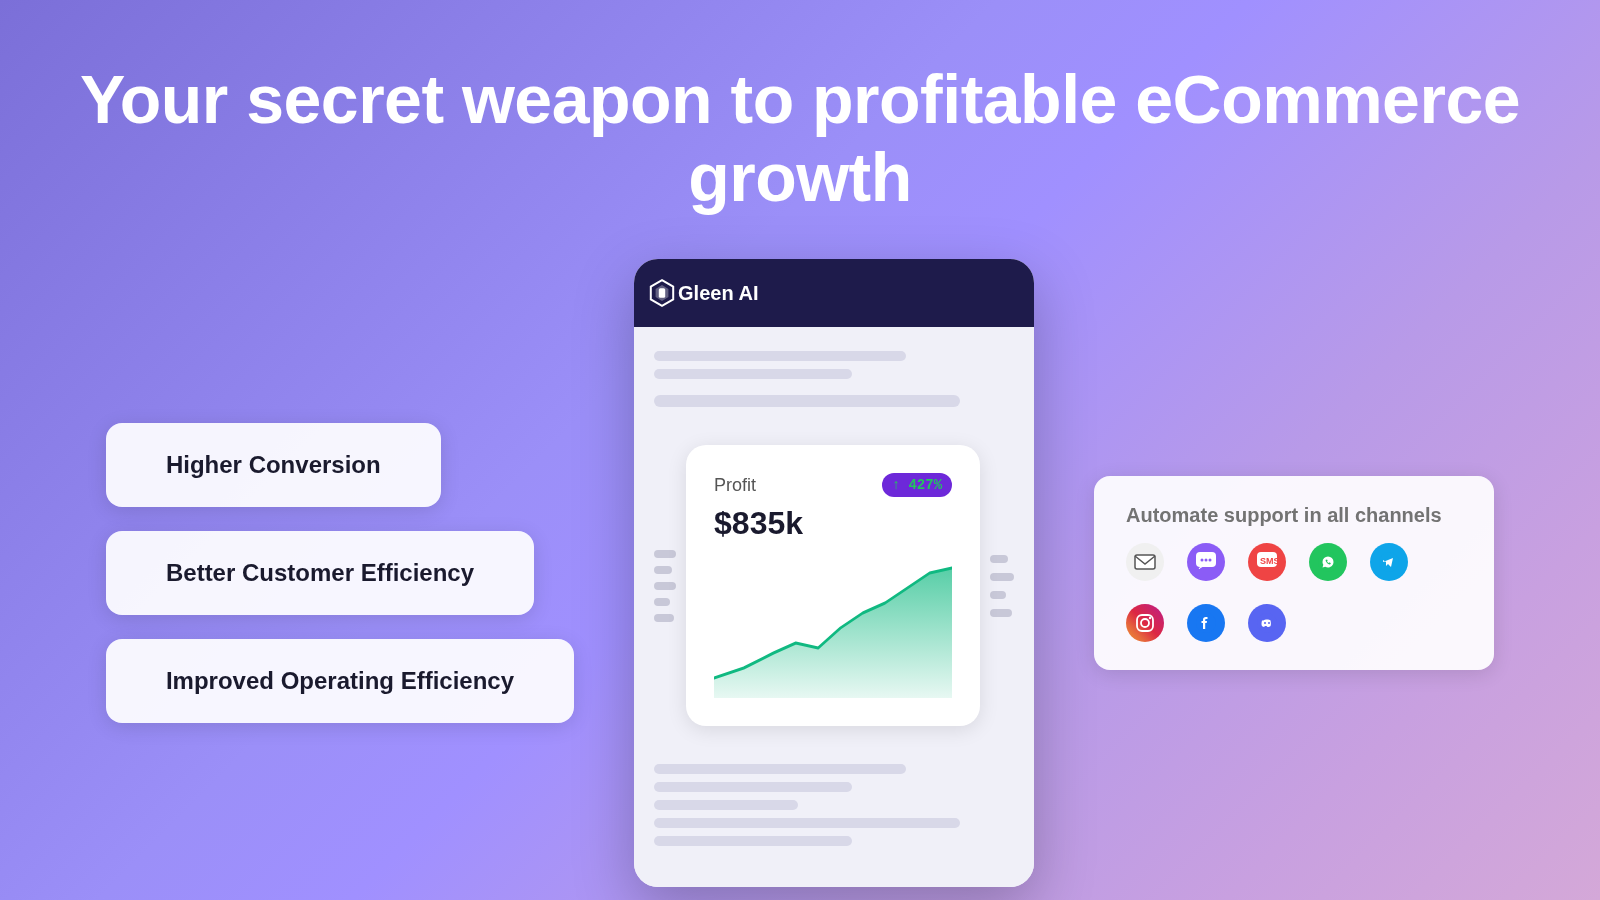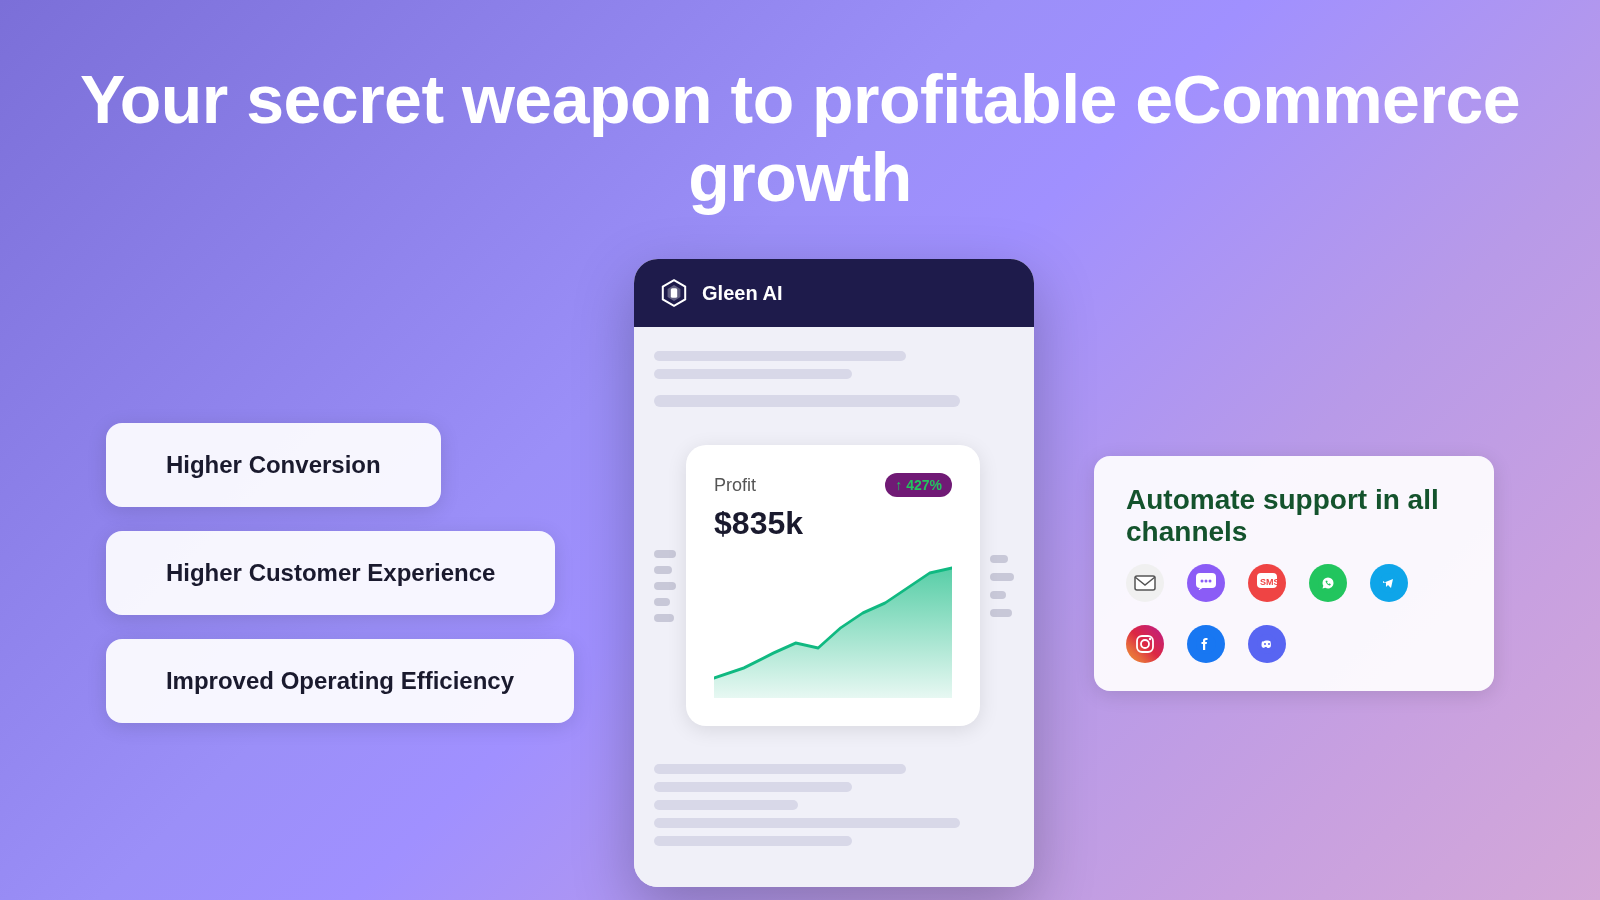--- a/index.html
+++ b/index.html
@@ -65,24 +65,23 @@
       width: 400px;
       background: #f8f8ff;
       border-radius: 24px;
       overflow: hidden;
       box-shadow: 0 20px 60px rgba(0,0,0,0.25);
       flex-shrink: 0;
     }
 
     .phone-header {
       background: #1e1b4b;
-      padding: 18px 24px;
-      display: flex;
-      align-items: center;
-      gap: 12px;
+      padding: 18px 12px;
+      display: flex;
+      align-items: center;
     }
 
     .gleen-logo {
       width: 32px;
       height: 32px;
       flex-shrink: 0;
     }
 
     .phone-header-title {
       color: #ffffff;
@@ -128,29 +127,30 @@
       margin-bottom: 8px;
     }
 
     .profit-label {
       font-size: 18px;
       color: #555;
       font-weight: 500;
     }
 
     .profit-badge {
-      background: #701a75;
+      background: #6d28d9;
       color: #22c55e;
       font-size: 14px;
       font-weight: 600;
       padding: 4px 10px;
       border-radius: 20px;
       display: flex;
       align-items: center;
       gap: 3px;
+      font-family: Liberation Mono, monospace;
     }
 
     .profit-value {
       font-size: 32px;
       font-weight: 800;
       color: #1a1a2e;
       margin-bottom: 16px;
     }
 
     
@@ -171,23 +171,23 @@
     .right-card {
       background: rgba(255, 255, 255, 0.92);
       border-radius: 16px;
       padding: 28px 32px;
       box-shadow: 0 4px 20px rgba(0,0,0,0.12);
       min-width: 380px;
       max-width: 400px;
     }
 
     .right-card-title {
-      font-size: 28px;
+      font-size: 20px;
       font-weight: 600;
-      color: #14532d;
+      color: #737373;
       margin-bottom: 16px;
     }
 
     .channel-icons {
       display: flex;
       gap: 23px;
       align-items: center;
       flex-wrap: wrap;
     }
 
@@ -221,21 +221,21 @@
 
 <h1 class="page-title">Your secret weapon to profitable eCommerce growth</h1>
 
 <div class="main-content">
 
   <div class="left-cards">
     <div class="feature-card">
       <span>Higher Conversion</span>
     </div>
     <div class="feature-card">
-      <span>Higher Customer Experience</span>
+      <span>Better Customer Efficiency</span>
     </div>
     <div class="feature-card">
       <span>Improved Operating Efficiency</span>
     </div>
   </div>
 
   <div class="phone-mockup">
     <div class="phone-header">
 
       <svg class="gleen-logo" viewBox="0 0 40 40" fill="none" xmlns="http://www.w3.org/2000/svg">

